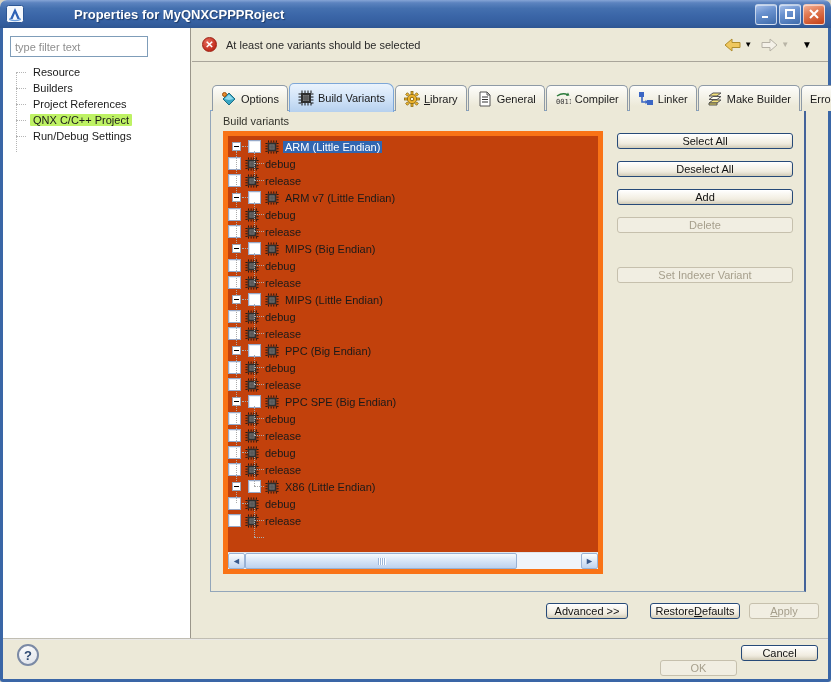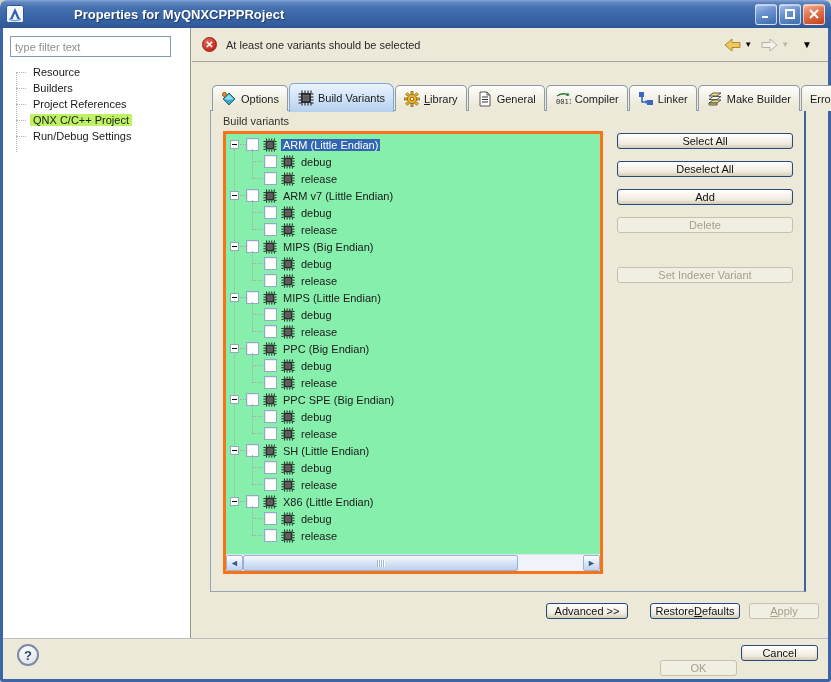--- a/index.html
+++ b/index.html
@@ -27,21 +27,21 @@
   .winbtn.close{background:linear-gradient(160deg,#f3b39a 0%,#e17a53 40%,#c44017 100%);}
   .winbtn svg{display:block;}
   .frame-left,.frame-right,.frame-bottom{position:absolute;background:#3a66a6;}
   .frame-left{left:0;top:28px;width:3px;height:651px;}
   .frame-right{left:828px;top:28px;width:3px;height:651px;}
   .frame-bottom{left:0;top:679px;width:831px;height:3px;}
 
   
   .sidebar{position:absolute;left:3px;top:28px;width:188px;height:610px;background:#fff;border-right:1px solid #9a968a;}
   .filter-input{
-    position:absolute;left:7px;top:8px;width:161px;height:21px;
+    position:absolute;left:7px;top:8px;width:138px;height:21px;
     border:1px solid #7f9db9;padding:0 4px;font:11px "Liberation Sans",sans-serif;color:#444;background:#fff;
   }
   .filter-input::placeholder{color:#8f8f8f;opacity:1;}
   .side-tree{position:absolute;left:0;top:36px;width:188px;}
   .side-item{position:relative;height:16px;display:flex;align-items:center;padding-left:27px;white-space:nowrap;color:#1a1a1a;}
   .side-item .lbl{padding:0 3px;border-radius:1px;}
   .side-item.selected .lbl{background:#bef264;}
   .side-guide{position:absolute;left:13px;top:8px;width:10px;border-top:1px dotted #b5b5b5;}
   .side-chain{position:absolute;left:13px;border-left:1px dotted #b5b5b5;}
   .expander{position:absolute;left:9px;top:3px;width:9px;height:9px;border:1px solid #9aa5b8;background:#fff;z-index:2;}
@@ -78,25 +78,25 @@
   }
   .tab .ticon{width:16px;height:16px;flex:0 0 auto;}
   .tab u{text-decoration:underline;}
 
   
   .tabpanel{
     position:absolute;left:210px;top:110px;width:596px;height:482px;background:#ece9d8;
     border:1px solid #93a6ba;border-top:1px solid #7da7d8;border-right:2px solid #44639a;
   }
   .group-label{position:absolute;left:12px;top:4px;color:#33332c;}
-  .tree-box{position:absolute;left:12px;top:20px;width:380px;height:443px;background:#86efac;border:3px solid #f97316;}
+  .tree-box{position:absolute;left:12px;top:20px;width:380px;height:443px;background:#c2410c;border:5px solid #f97316;}
   .tree-rows{position:absolute;left:0;top:0;right:0;bottom:17px;overflow:hidden;padding-top:2px;}
   .trow{position:relative;height:17px;display:flex;align-items:center;white-space:nowrap;}
   .trow.root{padding-left:20px;}
-  .trow.child{padding-left:38px;}
+  .trow.child{}
   .cb{width:13px;height:13px;border:1px solid #96a8c8;background:#fff;flex:0 0 auto;box-shadow:inset 1px 1px 0 #e6ebf3;}
   .chip{width:14px;height:14px;margin-left:4px;flex:0 0 auto;}
   .tlabel{margin-left:4px;padding:0 2px;}
   .tlabel.sel{background:#3166b0;color:#fff;}
   .texp{position:absolute;left:4px;top:4px;width:9px;height:9px;border:1px solid #9aa5b8;background:#fff;z-index:2;}
   .texp::after{content:"";position:absolute;left:1px;right:1px;top:3px;height:1px;background:#000;}
   .guide-v{position:absolute;border-left:1px dotted #aaa;z-index:1;}
   .guide-h{position:absolute;border-top:1px dotted #aaa;z-index:1;}
 
   
@@ -536,33 +536,20 @@
             <svg class="chip" viewBox="0 0 16 16">
               <g stroke="#111" stroke-width="1">
                 <path d="M4 0.5 V3 M7 0.5 V3 M10 0.5 V3 M13 0.5 V3 M4 13 V15.5 M7 13 V15.5 M10 13 V15.5 M13 13 V15.5 M0.5 4 H3 M0.5 7 H3 M0.5 10 H3 M0.5 13 H3 M13 4 H15.5 M13 7 H15.5 M13 10 H15.5 M13 13 H15.5"></path>
               </g>
               <rect x="3" y="3" width="10" height="10" fill="#2e2e2e"></rect>
               <rect x="5" y="5" width="6" height="6" fill="#7d7d7d"></rect>
               <path d="M5 7 H11 M5 9 H11 M7 5 V11 M9 5 V11" stroke="#4a4a4a" stroke-width="0.8"></path>
             </svg>
             <span class="tlabel">release</span>
           </div>
-          <div class="trow root">
-            <div class="texp"></div>
-            <div class="cb"></div>
-            <svg class="chip" viewBox="0 0 16 16">
-              <g stroke="#111" stroke-width="1">
-                <path d="M4 0.5 V3 M7 0.5 V3 M10 0.5 V3 M13 0.5 V3 M4 13 V15.5 M7 13 V15.5 M10 13 V15.5 M13 13 V15.5 M0.5 4 H3 M0.5 7 H3 M0.5 10 H3 M0.5 13 H3 M13 4 H15.5 M13 7 H15.5 M13 10 H15.5 M13 13 H15.5"></path>
-              </g>
-              <rect x="3" y="3" width="10" height="10" fill="#2e2e2e"></rect>
-              <rect x="5" y="5" width="6" height="6" fill="#7d7d7d"></rect>
-              <path d="M5 7 H11 M5 9 H11 M7 5 V11 M9 5 V11" stroke="#4a4a4a" stroke-width="0.8"></path>
-            </svg>
-            <span class="tlabel">SH (Little Endian)</span>
-          </div>
           <div class="trow child">
             <div class="cb"></div>
             <svg class="chip" viewBox="0 0 16 16">
               <g stroke="#111" stroke-width="1">
                 <path d="M4 0.5 V3 M7 0.5 V3 M10 0.5 V3 M13 0.5 V3 M4 13 V15.5 M7 13 V15.5 M10 13 V15.5 M13 13 V15.5 M0.5 4 H3 M0.5 7 H3 M0.5 10 H3 M0.5 13 H3 M13 4 H15.5 M13 7 H15.5 M13 10 H15.5 M13 13 H15.5"></path>
               </g>
               <rect x="3" y="3" width="10" height="10" fill="#2e2e2e"></rect>
               <rect x="5" y="5" width="6" height="6" fill="#7d7d7d"></rect>
               <path d="M5 7 H11 M5 9 H11 M7 5 V11 M9 5 V11" stroke="#4a4a4a" stroke-width="0.8"></path>
             </svg>

